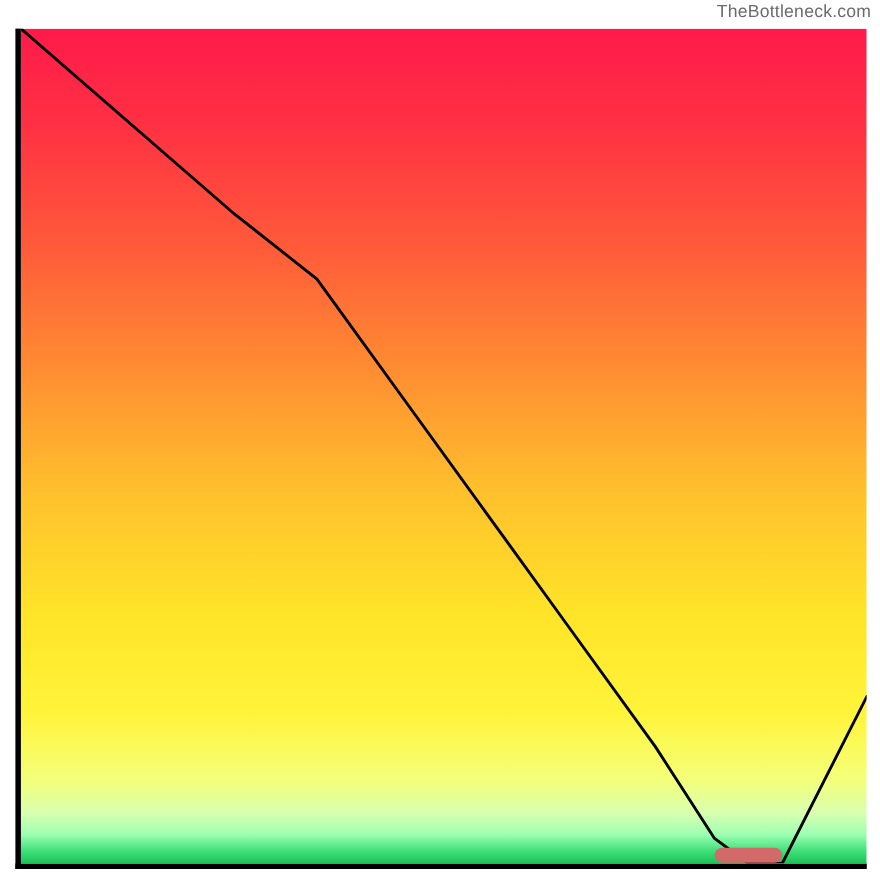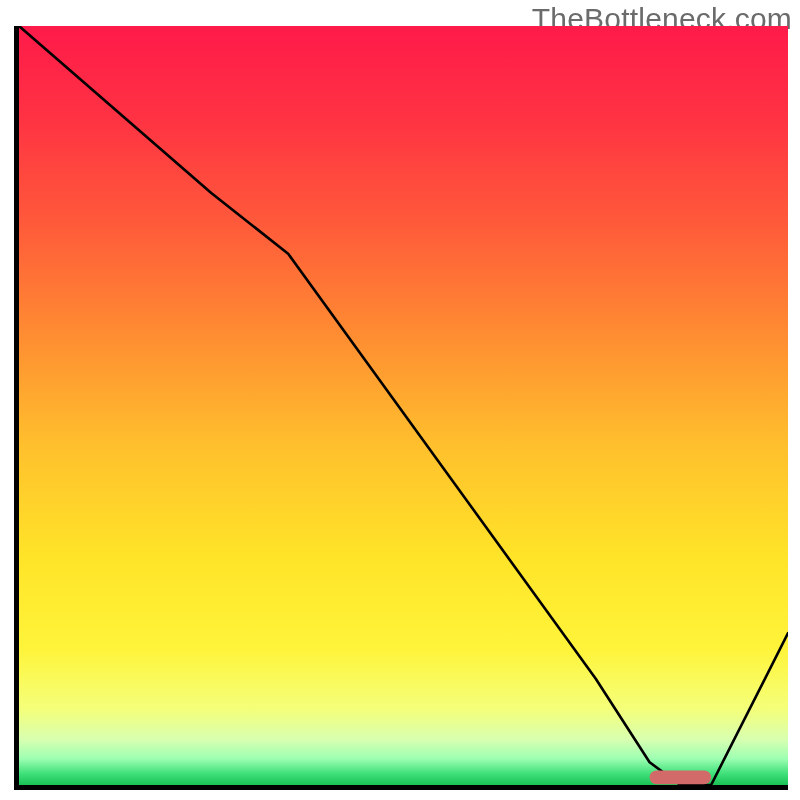--- a/index.html
+++ b/index.html
@@ -13,21 +13,21 @@
   .canvas {
     position: relative;
     width: 800px;
     height: 800px;
   }
   .watermark {
     position: absolute;
     top: 2px;
     right: 8px;
     color: #6b6b6b;
-    font-size: 30px;
+    font-size: 16px;
     font-weight: 500;
     letter-spacing: 0.2px;
   }
   .axes {
     position: absolute;
     left: 14px;
     top: 26px;
     width: 774px;
     height: 764px;
   }

